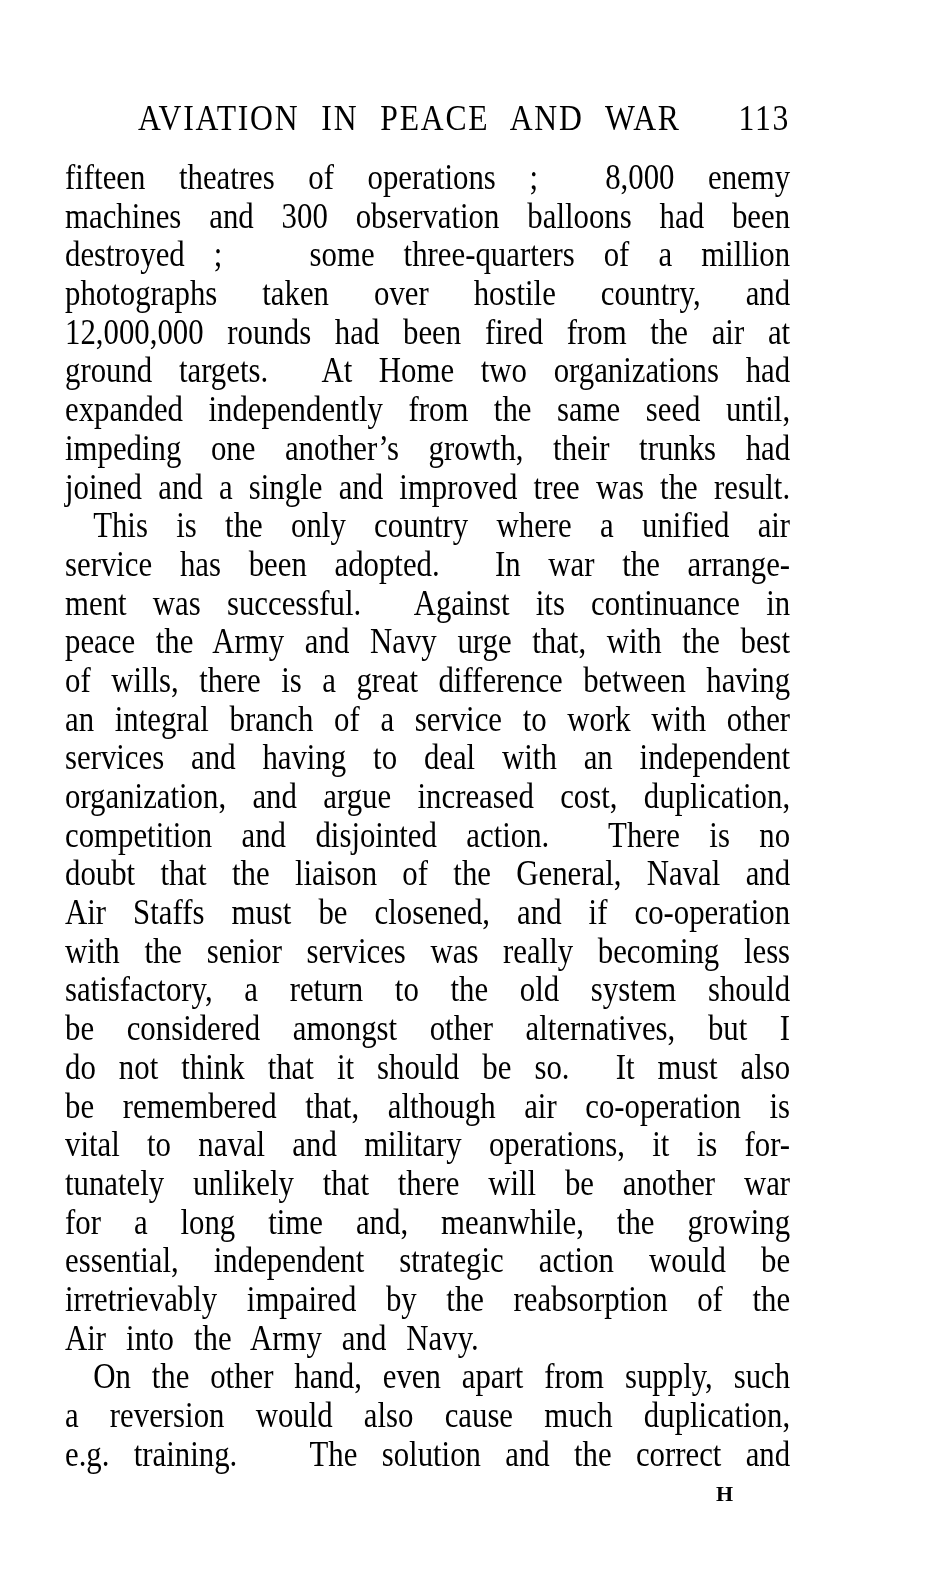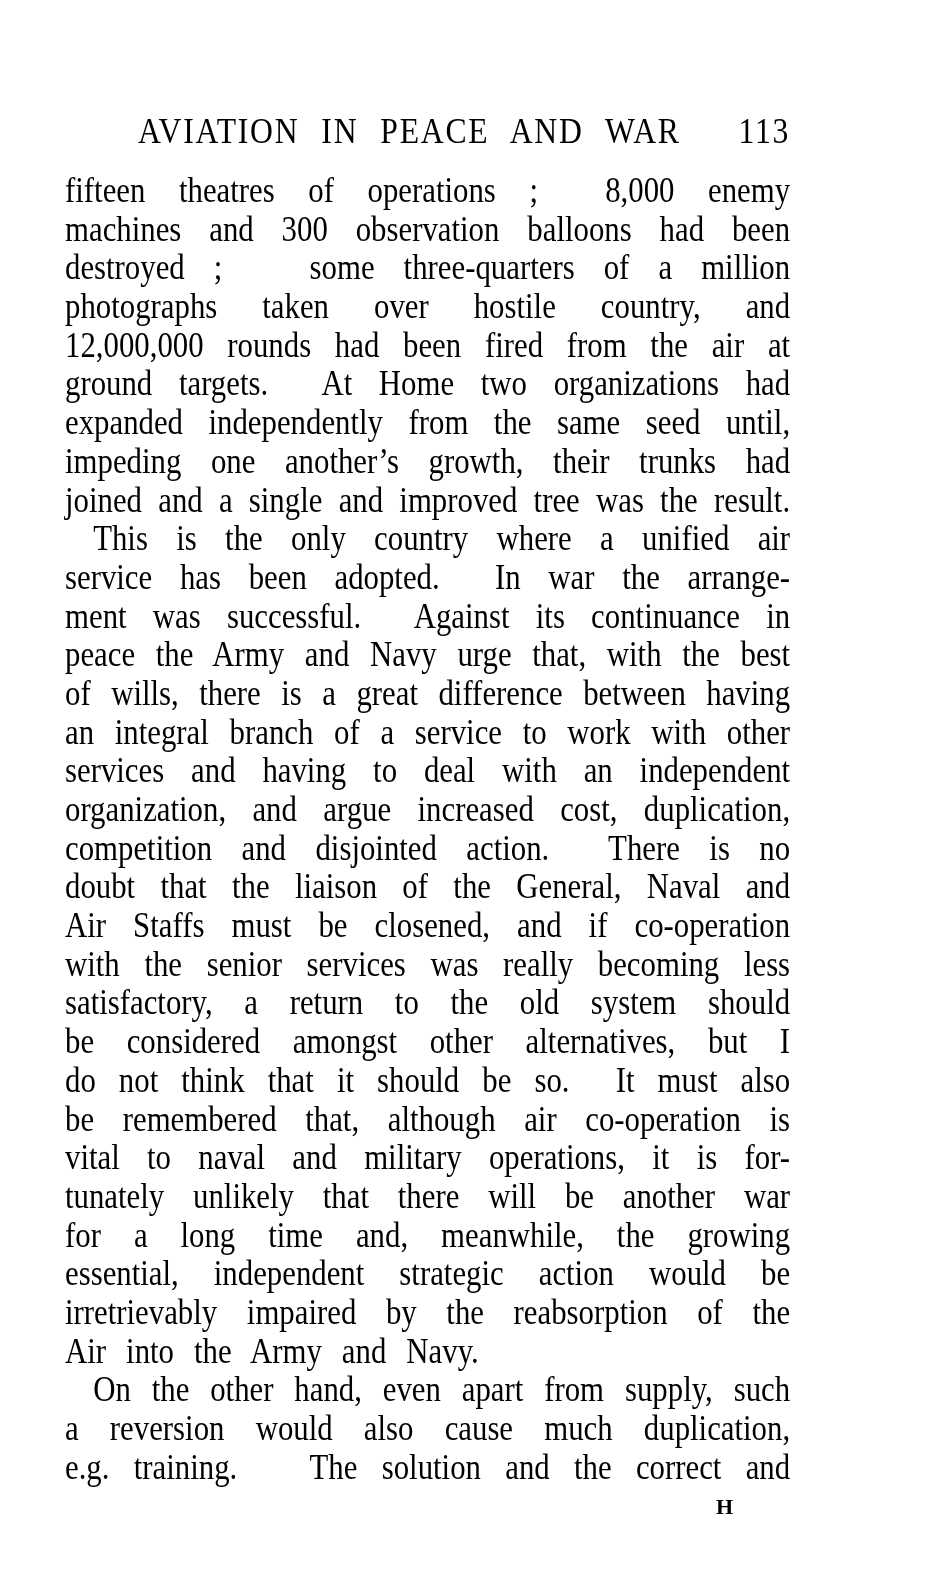--- a/index.html
+++ b/index.html
@@ -11,21 +11,21 @@
     width: 932px;
     height: 1580px;
     position: relative;
     font-family: "Liberation Serif", "DejaVu Serif", serif;
     color: #000000;
     overflow: hidden;
   }
   .page {
     position: absolute;
     left: 65px;
-    top: 17px;
+    top: 4px;
     width: 824px;
   }
   
   .runhead {
     margin-top: 94px;
     width: 824px;
     box-sizing: border-box;
     padding-left: 83px;
     transform: scaleX(0.88);
     transform-origin: 0 0;

